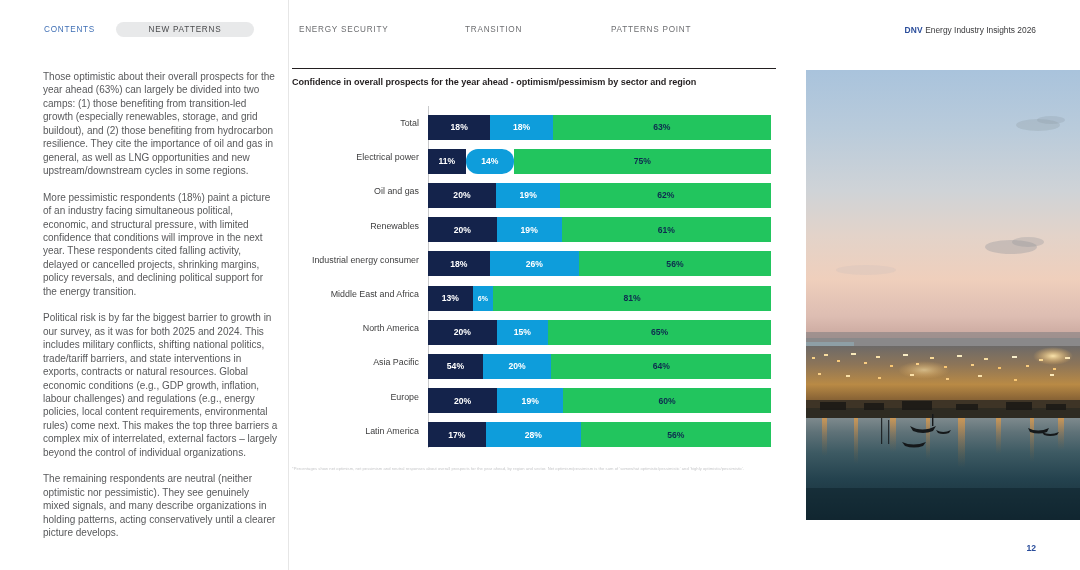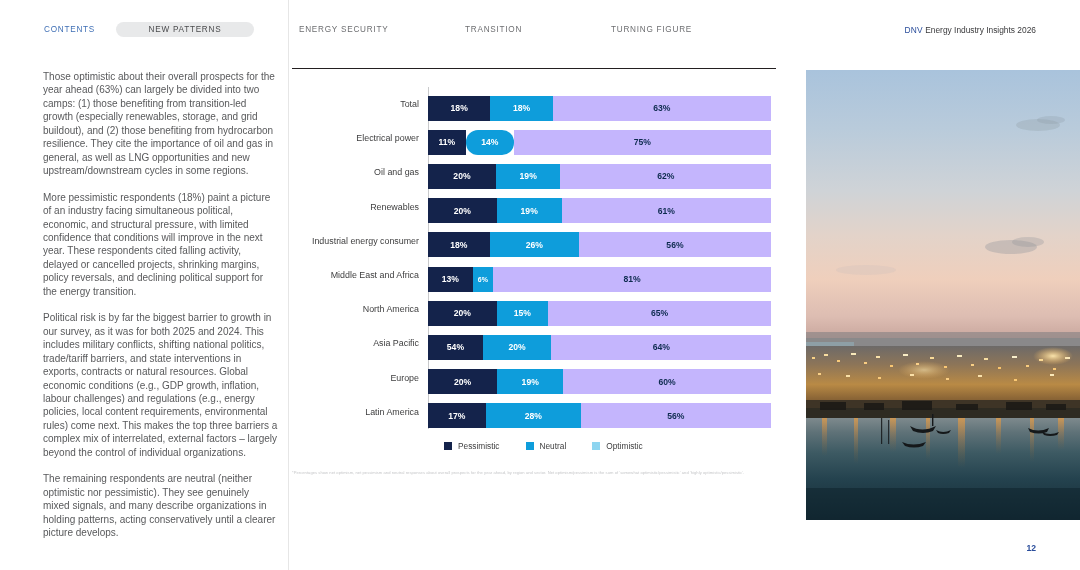--- a/index.html
+++ b/index.html
@@ -42,21 +42,21 @@
   .nav-item.n4 { left: 465px; }
   .nav-item.n5 { left: 611px; }
 
   #brand {
     position: absolute; right: 44px; top: 23px;
     font-size: 8.4px; white-space: nowrap;
     color: #3a3a3c;
     line-height: 14px;
   }
   #brand .dnv {
-    color: #2a4d9b; font-weight: normal; letter-spacing: 0.2px;
+    color: #2a4d9b; font-weight: bold; letter-spacing: 0.2px;
   }
 
   
   #leftcol {
     position: absolute; left: 43px; top: 70px;
     width: 235px;
   }
   #leftcol p {
     font-size: 10px;
     line-height: 13.45px;
@@ -129,21 +129,21 @@
     display: flex;
     align-items: center;
     justify-content: center;
     font-size: 8.6px;
     font-weight: bold;
     white-space: nowrap;
     overflow: hidden;
   }
   .seg.pess { background: #14234b; color: #ffffff; }
   .seg.neut { background: #0e9ddb; color: #ffffff; }
-  .seg.opti { background: #c4b5fd; color: #0e2b4f; }
+  .seg.opti { background: #22c55e; color: #0e2b4f; }
   .seg.tiny { font-size: 7px; }
 
   #axis-line {
     position: absolute;
     left: 136px;
     top: 0;
     width: 1.2px;
     height: 100%;
     background: #c9cacc;
   }
@@ -198,35 +198,36 @@
 </head>
 <body>
 
 <div id="page">
 
   <div id="topnav">
     <div class="nav-item contents">CONTENTS</div>
     <div class="nav-item pill">NEW PATTERNS</div>
     <div class="nav-item n3">ENERGY SECURITY</div>
     <div class="nav-item n4">TRANSITION</div>
-    <div class="nav-item n5">TURNING FIGURE</div>
+    <div class="nav-item n5">PATTERNS POINT</div>
     <div id="brand"><span class="dnv">DNV</span> <span>Energy Industry Insights 2026</span></div>
   </div>
 
   <div id="vdivide"></div>
 
   <div id="leftcol">
     <p>Those optimistic about their overall prospects for the year ahead (63%) can largely be divided into two camps: (1) those benefiting from transition-led growth (especially renewables, storage, and grid buildout), and (2) those benefiting from hydrocarbon resilience. They cite the importance of oil and gas in general, as well as LNG opportunities and new upstream/downstream cycles in some regions.</p>
     <p>More pessimistic respondents (18%) paint a picture of an industry facing simultaneous political, economic, and structural pressure, with limited confidence that conditions will improve in the next year. These respondents cited falling activity, delayed or cancelled projects, shrinking margins, policy reversals, and declining political support for the energy transition.</p>
     <p>Political risk is by far the biggest barrier to growth in our survey, as it was for both 2025 and 2024. This includes military conflicts, shifting national politics, trade/tariff barriers, and state interventions in exports, contracts or natural resources. Global economic conditions (e.g., GDP growth, inflation, labour challenges) and regulations (e.g., energy policies, local content requirements, environmental rules) come next. This makes the top three barriers a complex mix of interrelated, external factors – largely beyond the control of individual organizations.</p>
     <p>The remaining respondents are neutral (neither optimistic nor pessimistic). They see genuinely mixed signals, and many describe organizations in holding patterns, acting conservatively until a clearer picture develops.</p>
   </div>
 
   <div id="figure">
     <div id="fig-rule"></div>
+    <div id="fig-title">Confidence in overall prospects for the year ahead - optimism/pessimism by sector and region</div>
 
     <div id="chart">
       <div id="axis-line"></div>
 
     <div class="row">
           <div class="row-label">Total</div>
           <div class="bar-track">
             <div class="seg pess" style="flex: 0.181818 0 0px;">18%</div>
             <div class="seg neut" style="flex: 0.181818 0 0px;">18%</div>
             <div class="seg opti" style="flex: 0.636364 0 0px;">63%</div>
@@ -299,34 +300,20 @@
         <div class="row">
           <div class="row-label">Latin America</div>
           <div class="bar-track">
             <div class="seg pess" style="flex: 0.168317 0 0px;">17%</div>
             <div class="seg neut" style="flex: 0.277228 0 0px;">28%</div>
             <div class="seg opti" style="flex: 0.554455 0 0px;">56%</div>
           </div>
         </div>
       </div>
 
-    <div id="legend">
-      <div class="leg">
-        <span class="swatch pess"></span>
-        <span>Pessimistic</span>
-      </div>
-      <div class="leg">
-        <span class="swatch neut"></span>
-        <span>Neutral</span>
-      </div>
-      <div class="leg">
-        <span class="swatch opti"></span>
-        <span>Optimistic</span>
-      </div>
-    </div>
 
     <div id="footnote">*Percentages show net optimism, net pessimism and neutral responses about overall prospects for the year ahead, by region and sector. Net optimism/pessimism is the sum of 'somewhat optimistic/pessimistic' and 'highly optimistic/pessimistic'.</div>
   </div>
 
   <div id="photo">
     <svg width="274" height="450" viewBox="0 0 274 450" preserveAspectRatio="none">
       <defs>
         <linearGradient id="sky" x1="0" y1="0" x2="0" y2="1">
           <stop offset="0%" stop-color="#a9c3dc"></stop>
           <stop offset="22%" stop-color="#b9cbdb"></stop>

